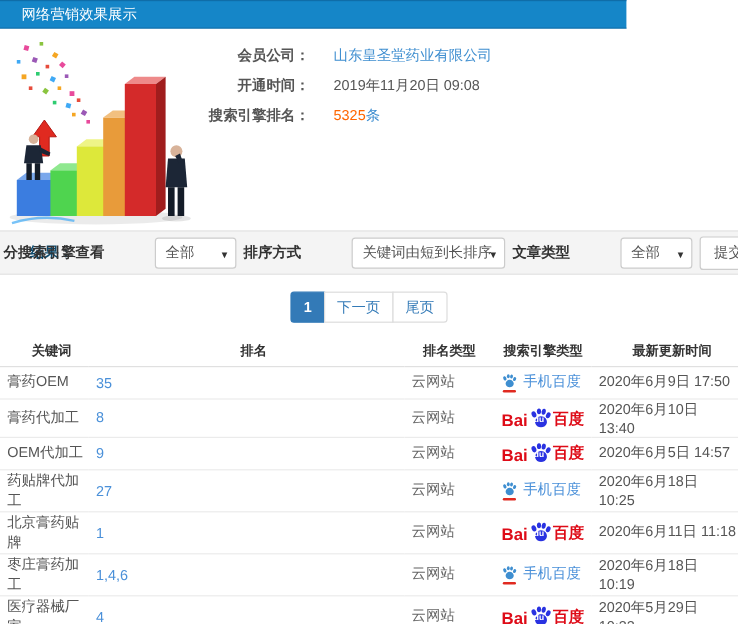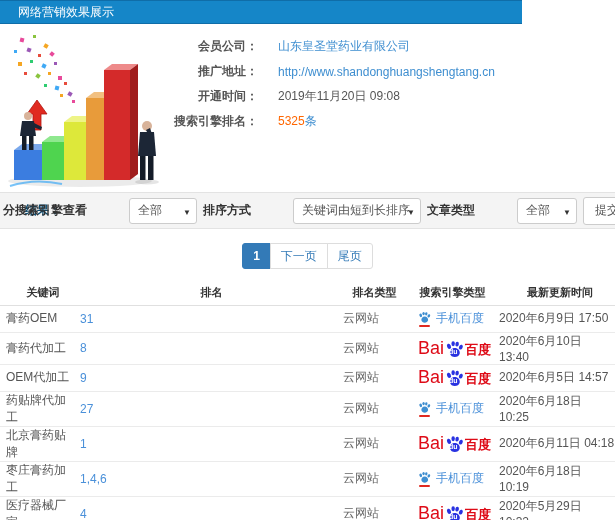--- a/index.html
+++ b/index.html
@@ -67,21 +67,21 @@
   td.rt { color:#666; }
   td.tm { color:#555; }
   .engine-cell { display:flex; align-items:center; margin-left:12px; }
 
   
   .mbaidu { display:flex; align-items:center; color:#4a90d9; }
   .mbaidu .pawbox { display:inline-flex; flex-direction:column; align-items:center; margin-right:5px; }
   .mbaidu .redline { width:11px; height:2px; background:#e02a20; margin-top:1px; border-radius:1px; }
   
   .dbaidu { display:flex; align-items:flex-end; }
-  .dbaidu .bai { color:#de0b17; font-weight:normal; font-size:18px; letter-spacing:0; }
+  .dbaidu .bai { color:#de0b17; font-weight:bold; font-size:14px; letter-spacing:0; }
   .dbaidu .pawwrap { position:relative; width:19px; height:19px; margin:0 0 0 1px; }
   .dbaidu .du {
     position:absolute; left:4px; top:8px; color:#fff; font-size:7px; font-weight:bold; z-index:2;
   }
   .dbaidu .cn { color:#de0b17; font-weight:bold; font-size:13px; margin-left:1px; }
 </style>
 </head>
 <body>
 
 <div class="topbar">
@@ -171,24 +171,20 @@
 
     <path d="M10,156 Q35,148 62,154" stroke="#3fa9f5" stroke-width="2" fill="none" opacity="0.7"></path>
   </svg>
 
   <div class="fields">
     <div class="frow">
       <span class="flabel">会员公司：</span>
       <span class="fval"><a href="#">山东皇圣堂药业有限公司</a></span>
     </div>
     <div class="frow">
-      <span class="flabel">推广地址：</span>
-      <span class="fval"><a href="#">http://www.shandonghuangshengtang.cn</a></span>
-    </div>
-    <div class="frow">
       <span class="flabel">开通时间：</span>
       <span class="fval">2019年11月20日 09:08</span>
     </div>
     <div class="frow">
       <span class="flabel">搜索引擎排名：</span>
       <span class="fval">
         <span class="num-orange">5325</span><span class="unit-blue">条</span>
       </span>
     </div>
   </div>
@@ -235,21 +231,21 @@
       <th>关键词</th>
       <th>排名</th>
       <th>排名类型</th>
       <th>搜索引擎类型</th>
       <th>最新更新时间</th>
     </tr>
   </thead>
   <tbody>
   <tr>
     <td class="kw">膏药OEM</td>
-    <td class="rk"><a href="#">31</a></td>
+    <td class="rk"><a href="#">35</a></td>
     <td class="rt">云网站</td>
     <td>
       <span class="engine-cell">
         <span class="mbaidu">
           <span class="pawbox">
             <svg width="13" height="13" viewBox="0 0 24 24">
               <ellipse cx="5" cy="8" rx="2.4" ry="3.4" fill="#3e8ed0" transform="rotate(-22 5 8)"></ellipse>
               <ellipse cx="10.3" cy="4.8" rx="2.2" ry="3.1" fill="#3e8ed0"></ellipse>
               <ellipse cx="15.3" cy="5.2" rx="2.2" ry="3.1" fill="#3e8ed0" transform="rotate(10 15.3 5.2)"></ellipse>
               <ellipse cx="20" cy="9" rx="2.3" ry="3.2" fill="#3e8ed0" transform="rotate(26 20 9)"></ellipse>
@@ -358,21 +354,21 @@
               <ellipse cx="15.3" cy="5.2" rx="2.2" ry="3.1" fill="#2932e1" transform="rotate(10 15.3 5.2)"></ellipse>
               <ellipse cx="20" cy="9" rx="2.3" ry="3.2" fill="#2932e1" transform="rotate(26 20 9)"></ellipse>
               <path d="M12.4,10 C8.5,10 5.6,13.5 6.3,17 C6.9,20 9.5,21.5 12.4,21.5 C15.3,21.5 18,20 18.6,17 C19.3,13.5 16.3,10 12.4,10 Z" fill="#2932e1"></path>
             </svg>
             <span class="du">du</span>
           </span>
           <span class="cn">百度</span>
         </span>
       </span>
     </td>
-    <td class="tm">2020年6月11日 04:18</td>
+    <td class="tm">2020年6月11日 11:18</td>
   </tr>
 
   <tr>
     <td class="kw">枣庄膏药加工</td>
     <td class="rk"><a href="#">1,4,6</a></td>
     <td class="rt">云网站</td>
     <td>
       <span class="engine-cell">
         <span class="mbaidu">
           <span class="pawbox">

